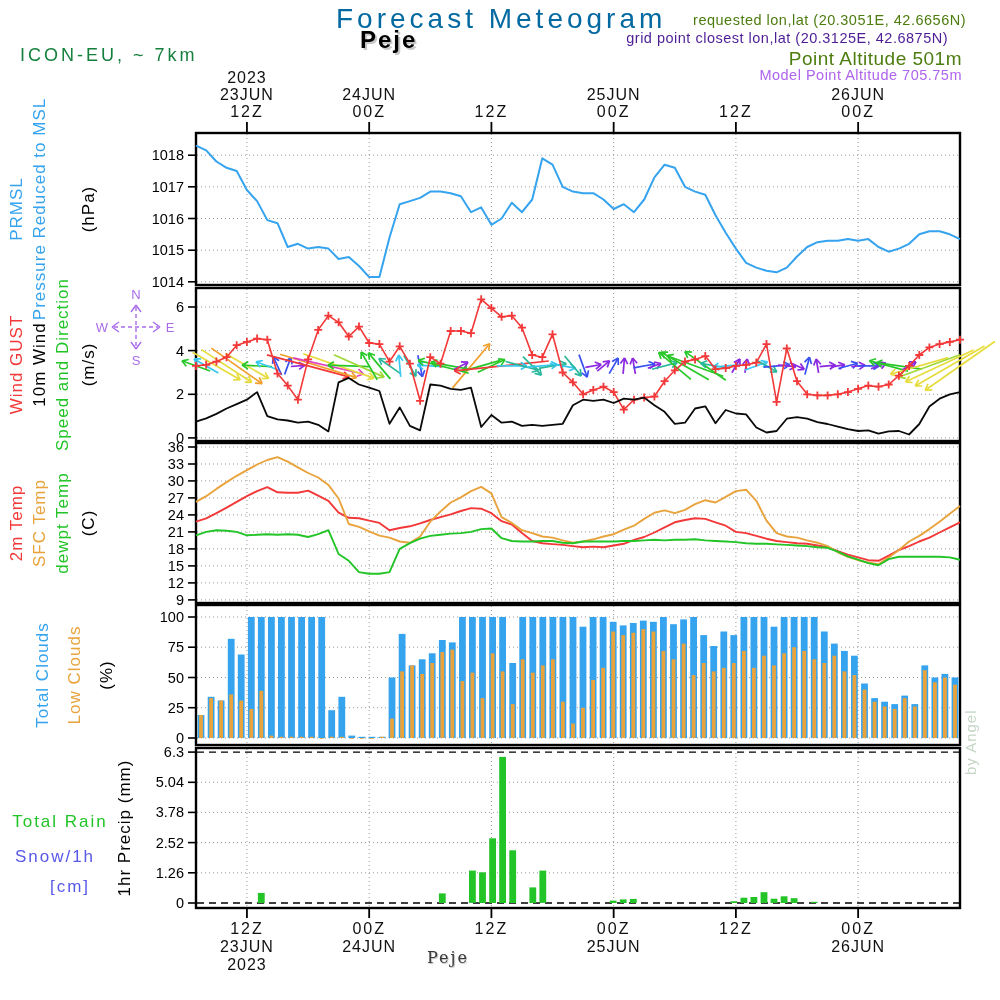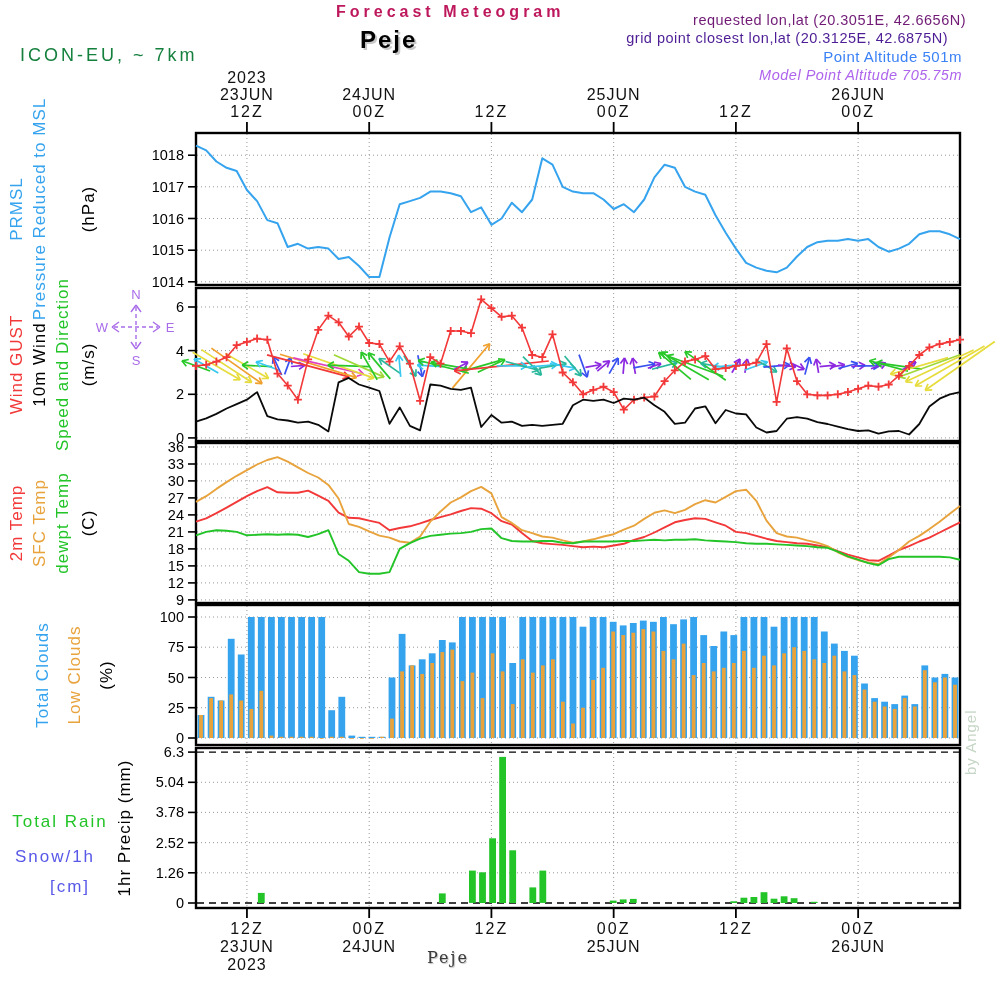--- a/index.html
+++ b/index.html
@@ -1,23 +1,23 @@
 <!DOCTYPE html>
 <html><head>
 <meta charset="utf-8">
 <style>
   html,body{margin:0;padding:0;background:#fff;}
   #page{position:relative;width:1000px;height:1000px;background:#fff;overflow:hidden;
         font-family:"Liberation Sans","DejaVu Sans",sans-serif;}
   .hdr{position:absolute;white-space:pre;}
-  #forecast-title{left:336px;top:3px;font-size:16px;letter-spacing:4px;color:#be185d;font-weight:bold;}
-  #requested{right:34px;top:12px;font-size:14.5px;color:#701a75;letter-spacing:0.5px;}
+  #forecast-title{left:336px;top:3px;font-size:28px;letter-spacing:4px;color:#0369a1;}
+  #requested{right:34px;top:12px;font-size:14.5px;color:#4d7c0f;letter-spacing:0.5px;}
   #grid-closest{right:52px;top:30px;font-size:14.5px;color:#4c1d95;letter-spacing:0.5px;}
-  #point-alt{right:38px;top:48px;font-size:15px;color:#3b82f6;letter-spacing:0.5px;}
-  #model-alt{right:38px;top:67px;font-size:14.5px;color:#AE64EC;letter-spacing:0.5px;font-style:italic;}
+  #point-alt{right:38px;top:48px;font-size:19px;color:#4d7c0f;letter-spacing:0.5px;}
+  #model-alt{right:38px;top:67px;font-size:14.5px;color:#AE64EC;letter-spacing:0.5px;}
   #station-title{left:360px;top:26px;font-size:24px;font-weight:bold;color:#000;
                  letter-spacing:2px;text-shadow:2px 2px 0 #c8c8c8;}
   #model-label{left:20px;top:45px;font-size:18px;letter-spacing:3px;color:#15803d;}
   #footer-station{position:absolute;left:427px;top:948px;font-family:"DejaVu Serif","Liberation Serif",serif;
                   font-size:16px;color:#3a3a3a;letter-spacing:2px;text-shadow:1px 1px 1px #bbb;}
   #watermark{position:absolute;left:962px;top:655px;width:22px;height:120px;
              color:#C6D6C6;font-size:15px;letter-spacing:1px;
              transform:rotate(-90deg);transform-origin:60px 60px;white-space:nowrap;}
   svg{position:absolute;left:0;top:0;}
 </style>

